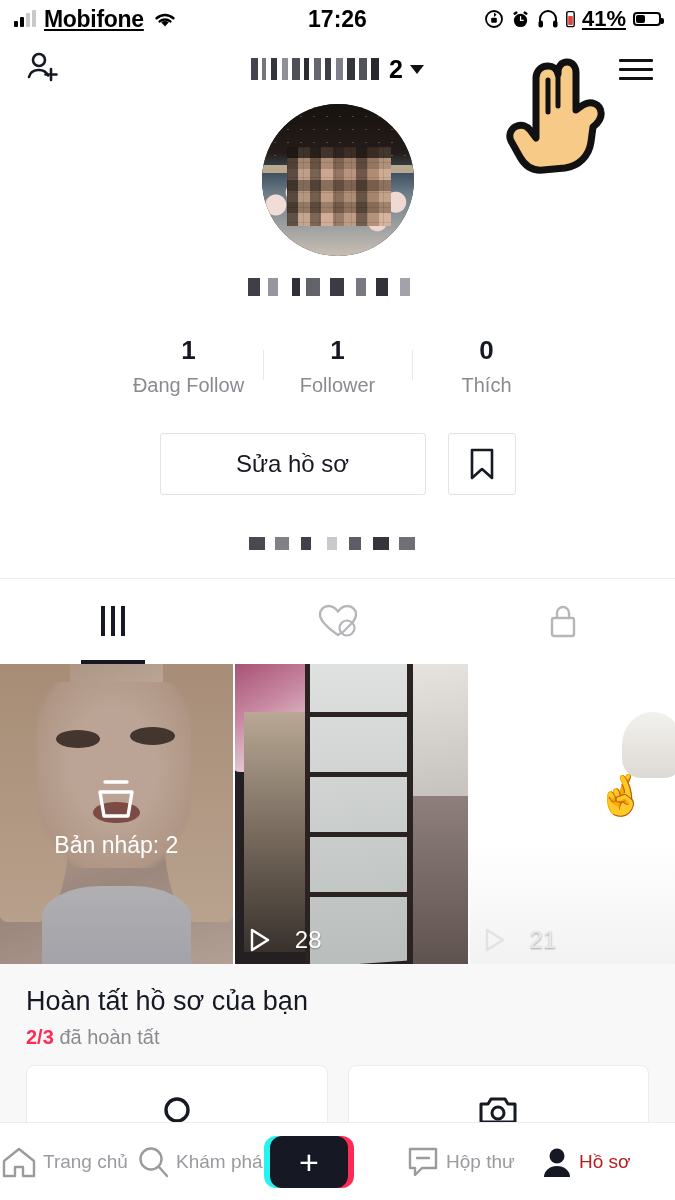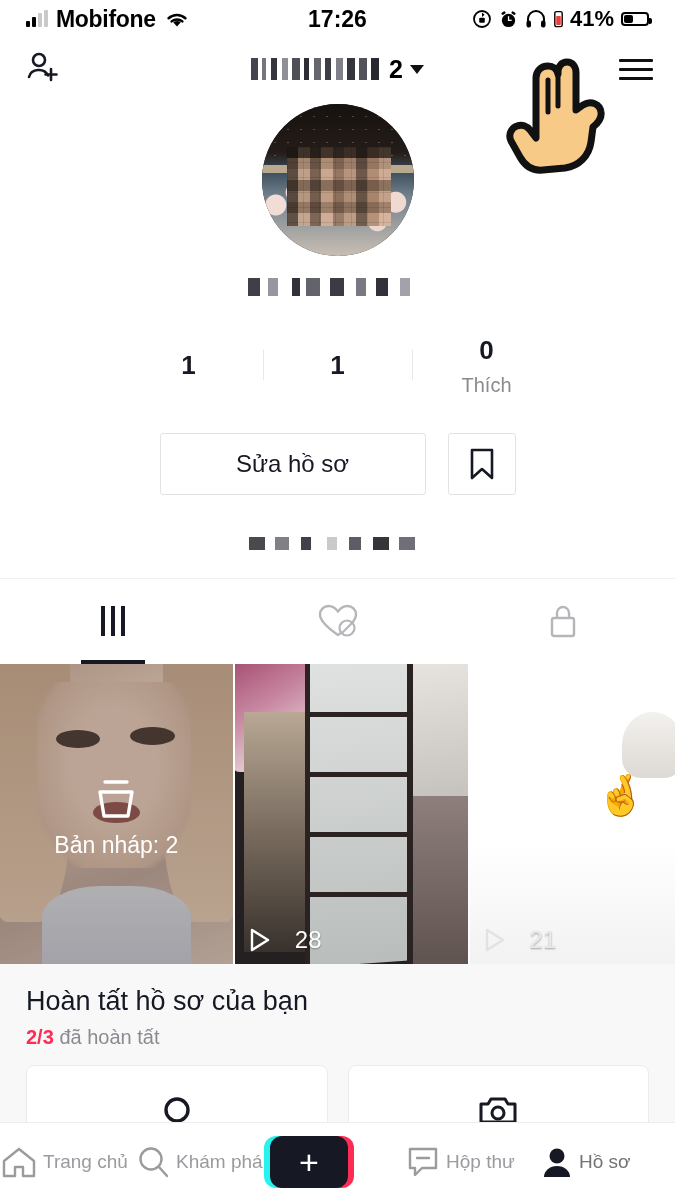--- a/index.html
+++ b/index.html
@@ -15,21 +15,22 @@
     background:#fff;
     overflow:hidden;
   }
 
   
   .statusbar {
     position:relative;
     height:38px;
     background:#fff;
     display:flex; align-items:center;
-    padding:0 26px;
+    padding:0 14px;
+    text-decoration:underline;
   }
   .sb-left { display:flex; align-items:center; gap:8px; }
   .sb-carrier { font-size:23px; font-weight:bold; color:#000; letter-spacing:-0.3px; }
   .sb-center {
     position:absolute; left:0; right:0; top:0; bottom:0;
     display:flex; align-items:center; justify-content:center;
     pointer-events:none;
   }
   .sb-time { font-size:23px; font-weight:bold; color:#000; letter-spacing:0px; }
   .sb-right {
@@ -267,21 +268,21 @@
   }
 
   
   .bottomnav{
     position:absolute; left:0; right:0; bottom:0;
     height:78px; background:#fff; border-top:1px solid #ededed;
     display:flex; align-items:center;
   }
   .navitem{ flex:1; display:flex; flex-direction:row; align-items:center; gap:5px; }
   .nav-lbl{ font-size:19px; color:#9a9a9f; }
-  .nav-lbl.active{ color:#737373; }
+  .nav-lbl.active{ color:#b91c1c; }
   .create-btn{
     width:78px;height:52px;border-radius:12px;background:#161823;position:relative;
     display:flex;align-items:center;justify-content:center;
   }
   .create-btn::before{
     content:""; position:absolute; left:-6px; top:0; width:20px;height:52px;
     background:#25f4ee; border-radius:12px 0 0 12px; z-index:-1;
   }
   .create-btn::after{
     content:""; position:absolute; right:-6px; top:0; width:20px;height:52px;
@@ -384,24 +385,26 @@
         <div class="av-flowers2"></div>
         <div class="av-pixel"></div>
       </div>
     </div>
 
     <div class="dispname-blur"></div>
 
     <div class="stats">
       <div class="stat">
         <div class="stat-num">1</div>
+        <div class="stat-lbl">Đang Follow</div>
       </div>
       <div class="stat-sep"></div>
       <div class="stat">
         <div class="stat-num">1</div>
+        <div class="stat-lbl">Follower</div>
       </div>
       <div class="stat-sep"></div>
       <div class="stat">
         <div class="stat-num">0</div>
         <div class="stat-lbl">Thích</div>
       </div>
     </div>
 
     <div class="actions">
       <div class="btn-edit">Sửa hồ sơ</div>

